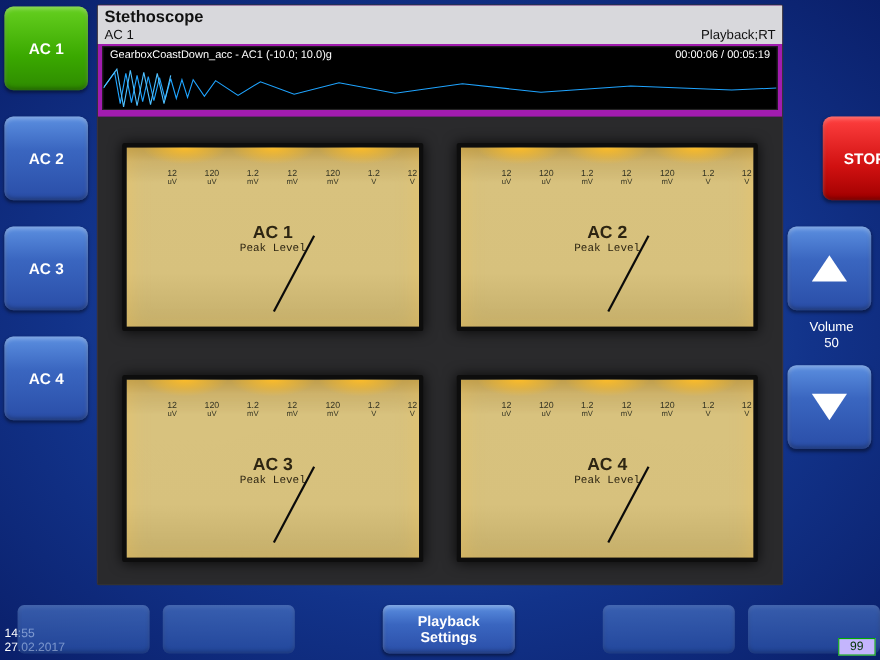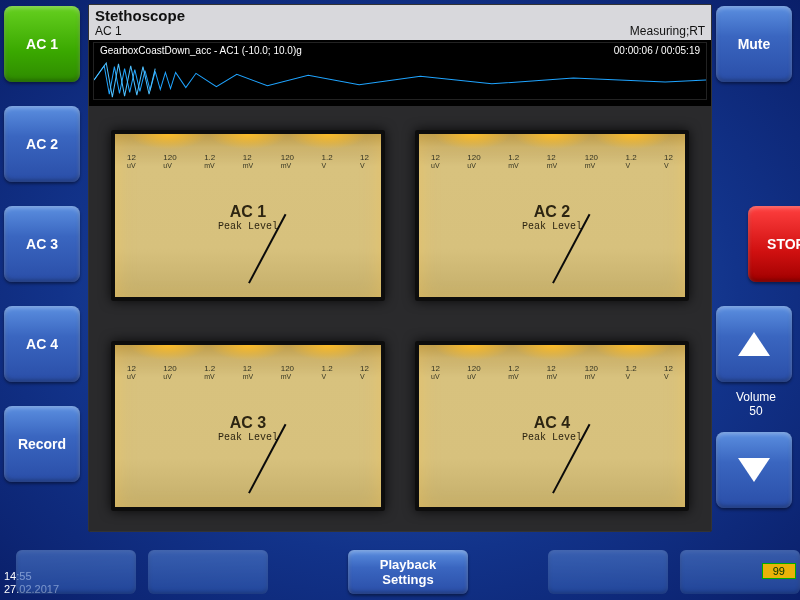--- a/index.html
+++ b/index.html
@@ -30,21 +30,21 @@
     background: linear-gradient(#ff4040 0%, #d01010 60%, #a00000 100%);
     margin-left: 32px;
   }
 
   .vol-label { color:#fff; font-size:12px; text-align:center; margin-top:-16px; }
 
   
   .center {
     position: absolute;
     left: 88px; right: 88px; top: 4px; bottom: 68px;
-    background: #000000;
+    background: #a21caf;
     border: 1px solid #333;
     border-radius: 2px;
     display: flex; flex-direction: column;
   }
 
   
   .header-strip {
     background: #d8d8dc; color: #111;
     padding: 2px 6px;
     display: flex; flex-direction: column;
@@ -96,21 +96,21 @@
   }
   .gauge-face {
     position:absolute; left:6px; right:6px; top:20px; bottom:6px;
     text-align:center;
   }
   .scale-row {
     display:flex; justify-content:space-between;
     font-size:8px; color:#332; padding:0 6px;
     font-family: Arial, sans-serif;
   }
-  .scale-row .sc { display:flex; flex-direction:column; align-items:flex-start; line-height:1; }
+  .scale-row .sc { display:flex; flex-direction:column; align-items:center; line-height:1;margin-left:25px; }
   .scale-row .sc .u { font-size:7px; }
 
   .tick-arc {
     height:26px; margin-top:2px;
     background:
       repeating-linear-gradient(90deg,
         rgba(40,30,10,.8) 0 1px, transparent 1px 4px);
     -webkit-mask: radial-gradient(ellipse 140% 220% at 50% 260%, transparent 58%, #000 58% 63%, transparent 63%);
             mask: radial-gradient(ellipse 140% 220% at 50% 260%, transparent 58%, #000 58% 63%, transparent 63%);
   }
@@ -145,22 +145,22 @@
     cursor:pointer;
   }
   .bottom-btn-ghost {
     width:120px; height:44px; margin-bottom:6px;
     border-radius:6px;
     background: linear-gradient(#4e79c8 0%, #2d56ad 100%);
     opacity:.65;
     box-shadow: inset 0 2px 4px rgba(255,255,255,.15), inset 0 -2px 4px rgba(0,0,0,.3);
   }
   .status-right {
-    position:absolute; right:4px; bottom:21px;
-    background:#eab308; color:#003300;
+    position:absolute; right:4px; bottom:4px;
+    background:#c4b5fd; color:#003300;
     font-size:11px; padding:1px 10px;
     border:1px solid #0a0;
     margin-left:20px;
   }
 
   
   .arrow-up, .arrow-down {
     width:0; height:0;
     border-left:16px solid transparent;
     border-right:16px solid transparent;
@@ -169,25 +169,23 @@
   .arrow-down { border-top:24px solid #fff; }
 </style>
 </head>
 <body>
 
 <div class="side-col left-col">
   <div class="side-btn active">AC 1</div>
   <div class="side-btn">AC 2</div>
   <div class="side-btn">AC 3</div>
   <div class="side-btn">AC 4</div>
-  <div class="side-btn">Record</div>
 </div>
 
 <div class="side-col right-col">
-  <div class="side-btn">Mute</div>
   <div style="height:76px"></div>
   <div class="side-btn stop">STOP</div>
   <div class="side-btn">
     <div class="arrow-up"></div>
   </div>
   <div class="vol-label">
     <span>Volume</span><br>
     <span>50</span>
   </div>
   <div class="side-btn" style="margin-top:-10px">
@@ -196,21 +194,21 @@
 </div>
 
 <div class="center">
 
   <div class="header-strip">
     <div class="header-row1">
       <span class="app-title">Stethoscope</span>
     </div>
     <div class="header-row2">
       <span>AC 1</span>
-      <span>Measuring;RT</span>
+      <span>Playback;RT</span>
     </div>
   </div>
 
   <div class="wave-bar">
     <div class="wave-head">
       <span>GearboxCoastDown_acc - AC1 (-10.0; 10.0)g</span>
       <span>00:00:06 / 00:05:19</span>
     </div>
     <div class="wave-canvas">
       <svg class="wave-svg" viewBox="0 0 600 40" preserveAspectRatio="none">

